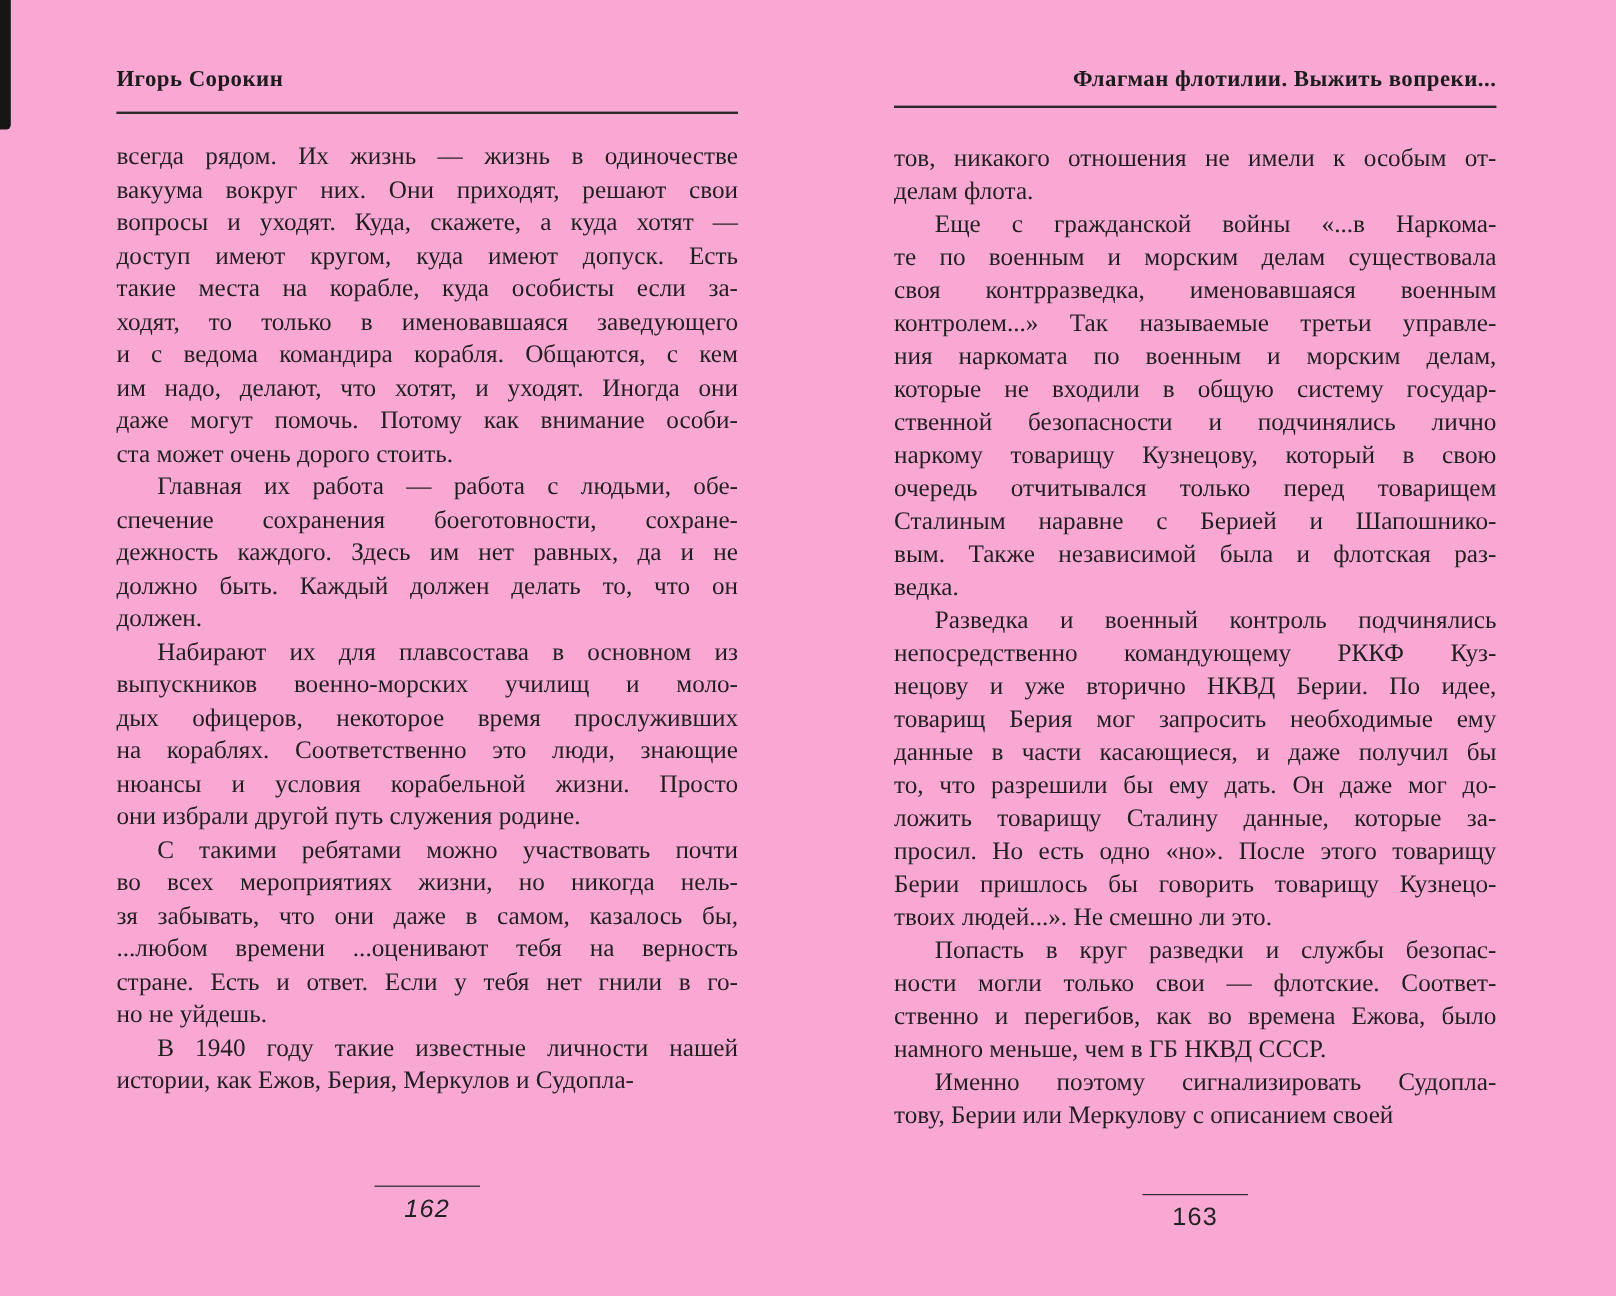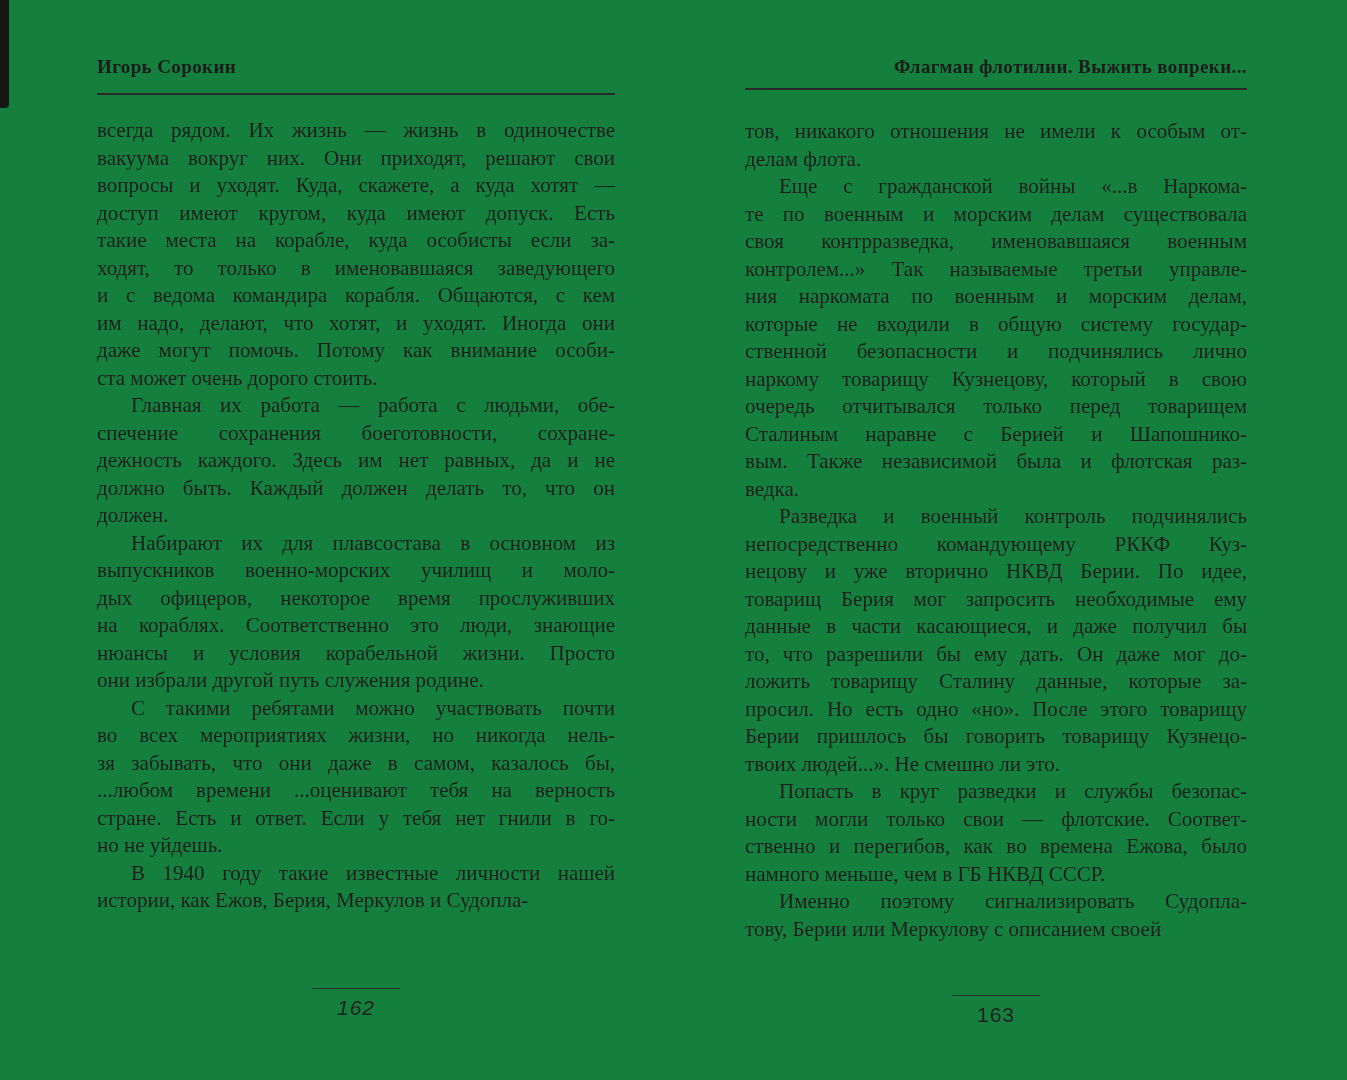--- a/index.html
+++ b/index.html
@@ -5,21 +5,21 @@
   html, body { margin: 0; padding: 0; }
   body {
     width: 1347px; height: 1080px;
     background: #f6f6f4;
     font-family: "Liberation Serif", serif;
     overflow: hidden;
   }
   .spread {
     position: relative;
     width: 1347px; height: 1080px;
-    background: #15803d;
+    background: #f9a8d4;
   }
   .scan-artifact {
     position: absolute; left: 0; top: 0;
     width: 9px; height: 108px;
     background: #161616;
     border-bottom-right-radius: 4px;
   }
   .page {
     position: absolute; top: 55px; height: 1000px;
   }

